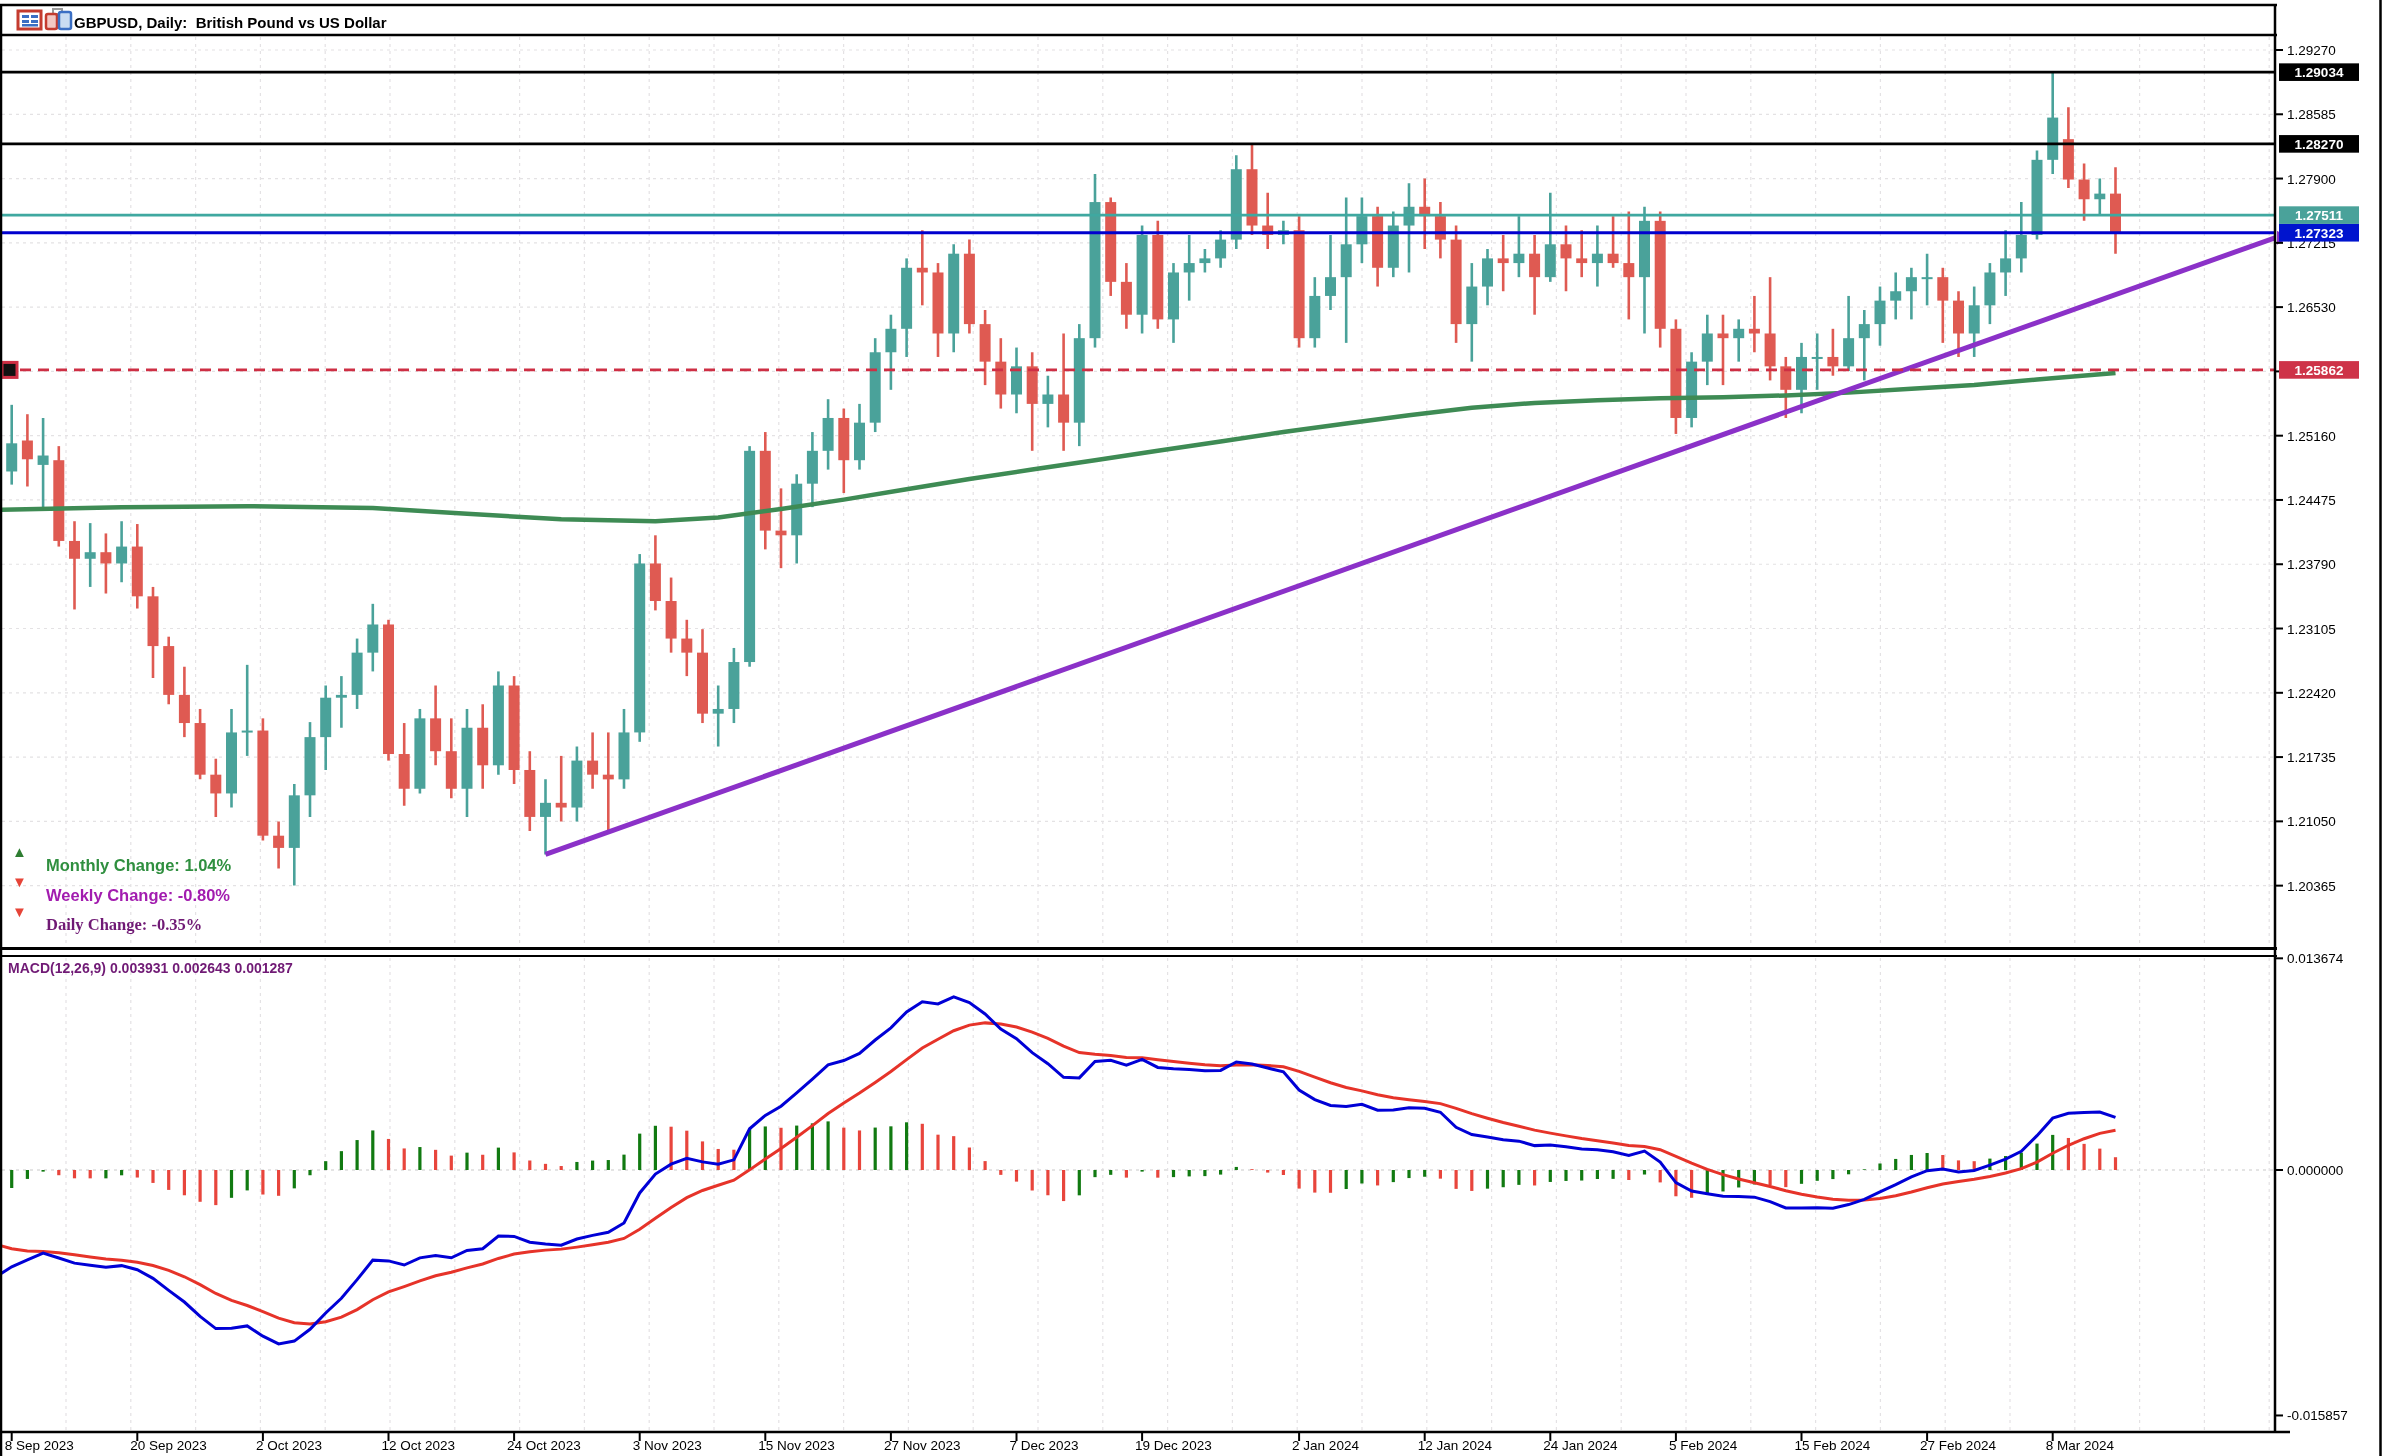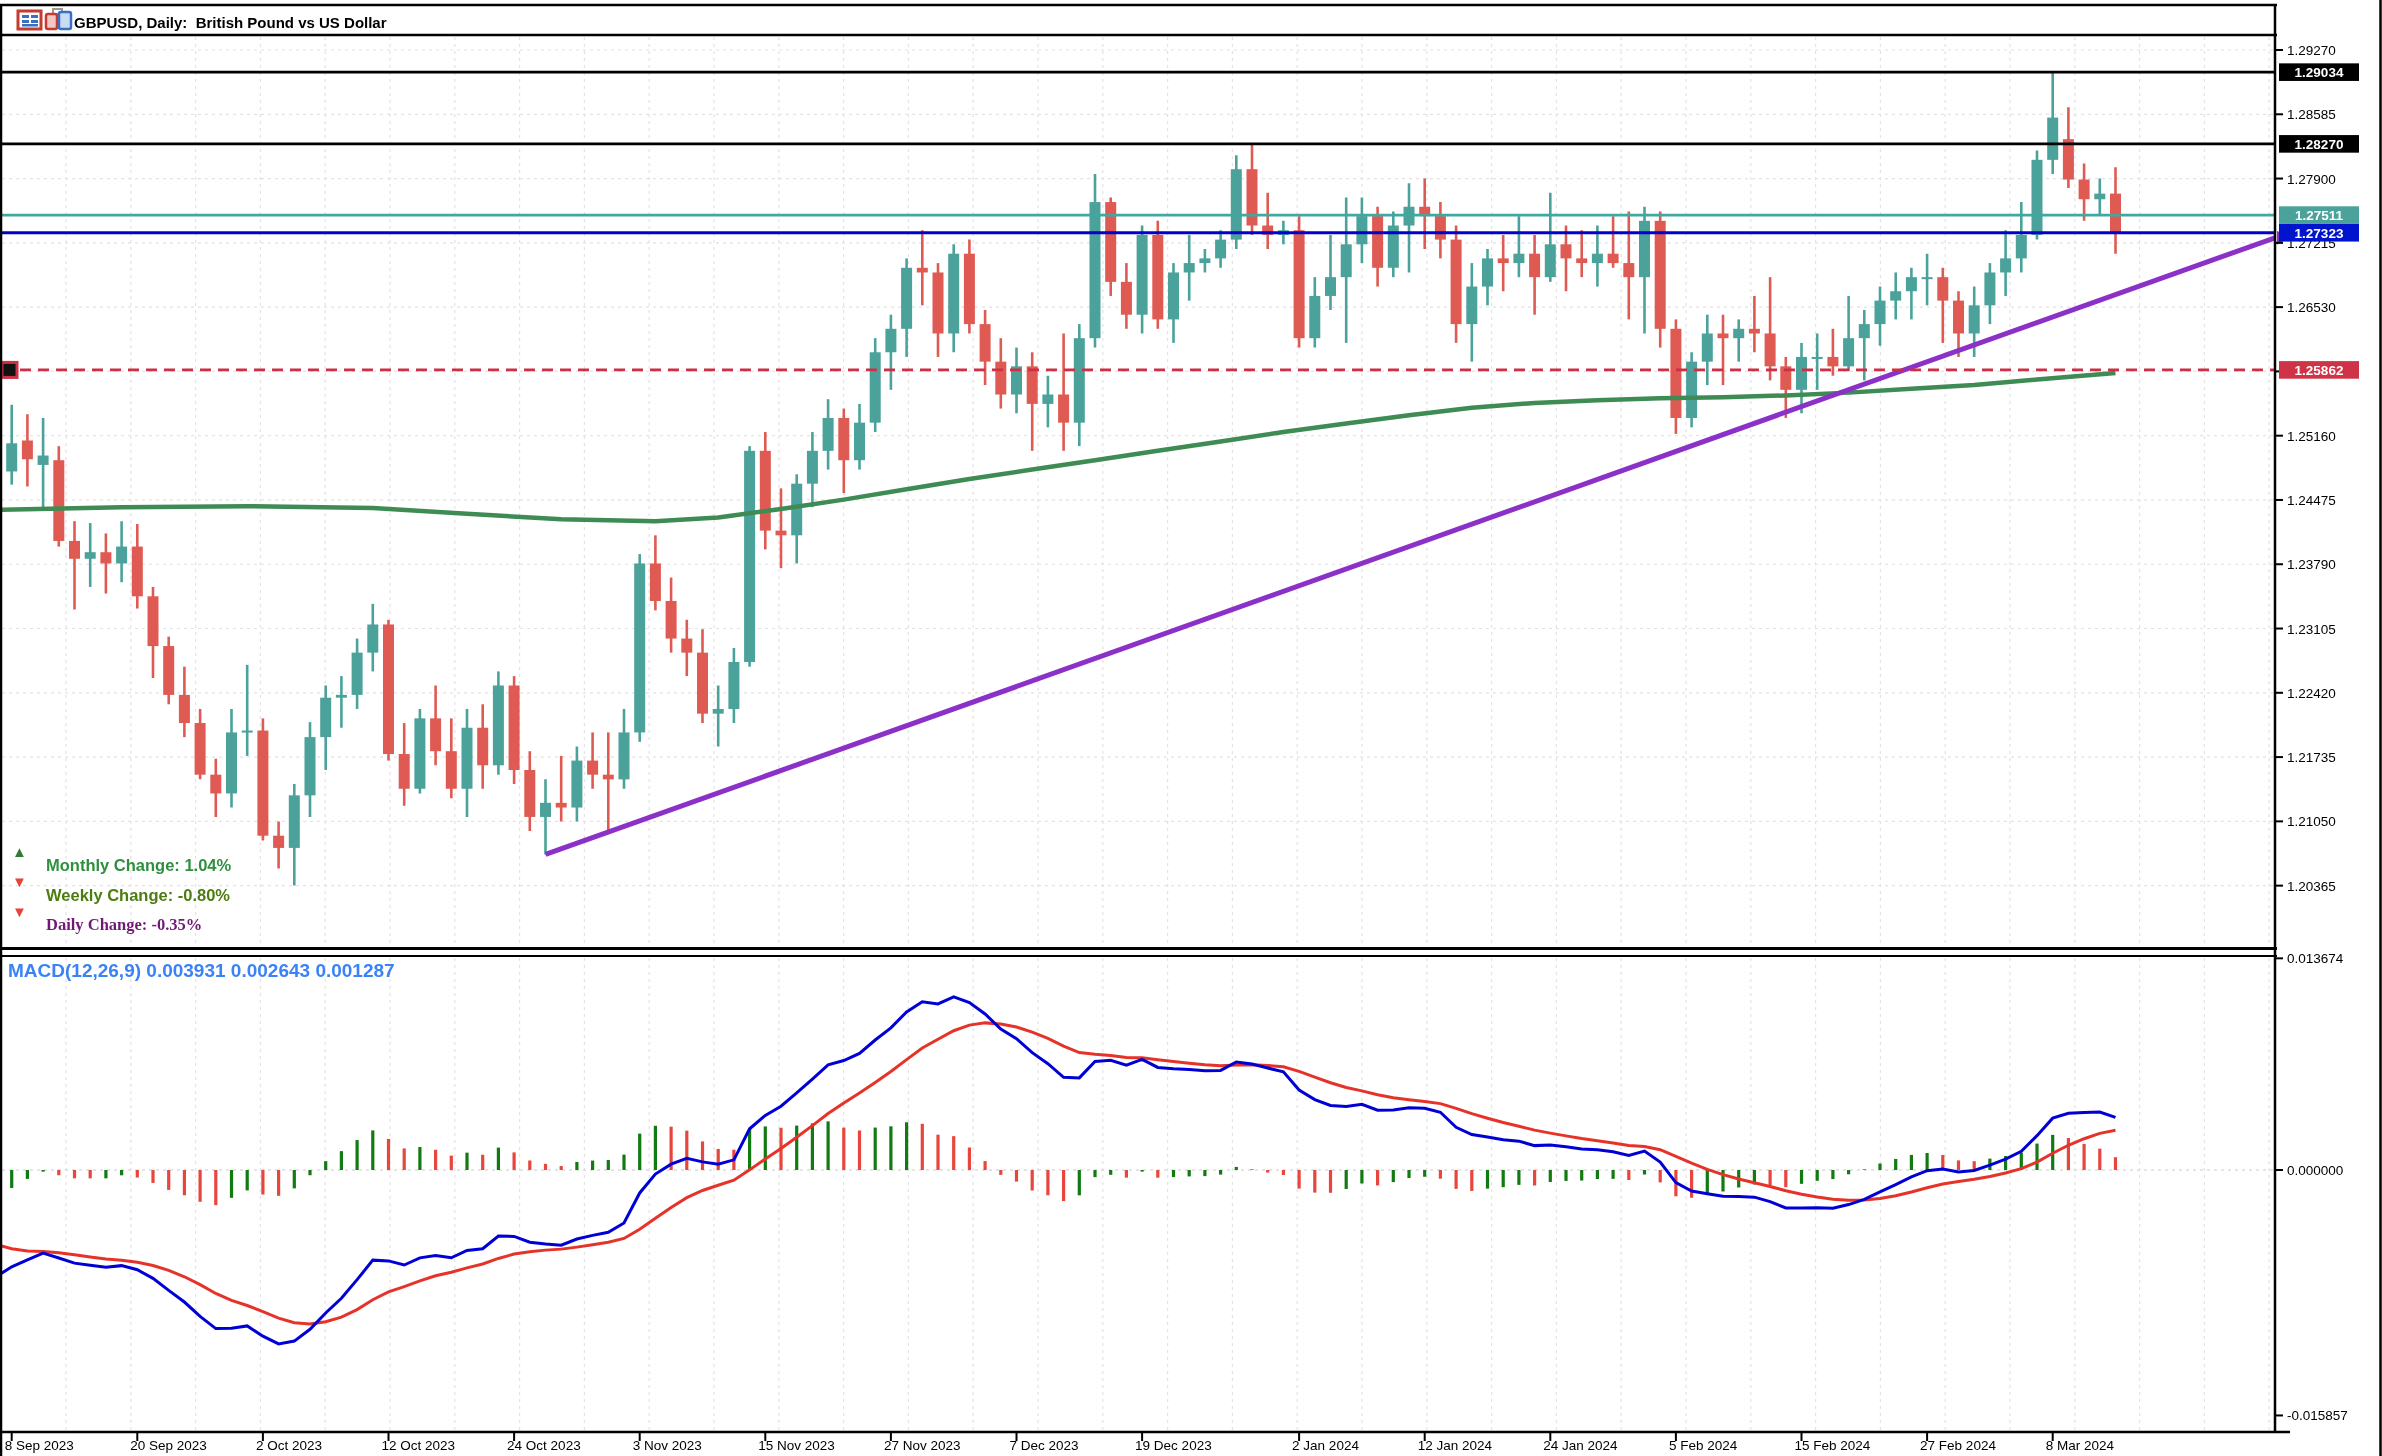--- a/index.html
+++ b/index.html
@@ -7,21 +7,21 @@
           font-family:"Liberation Sans",sans-serif;}
   #plot{position:absolute;left:0;top:0;}
   svg text{font-family:"Liberation Sans",sans-serif;}
   .titlebar{position:absolute;left:0;top:9px;height:26px;display:flex;align-items:center;gap:0;padding-left:16px;}
   .title-text{font-size:15px;font-weight:700;color:#000;white-space:pre;}
   .tb-icon{display:inline-block;}
   .legend{position:absolute;left:10px;top:836px;}
   .legend-row{display:flex;align-items:center;height:30px;font-size:16.5px;font-weight:600;}
   .legend-tri{width:34px;font-size:15px;text-align:left;padding-left:2px;}
   .legend-txt{white-space:pre;margin-top:28px;}
-  .macd-label{position:absolute;left:8px;top:960px;font-size:19px;font-weight:600;color:#3b82f6;white-space:pre;}
+  .macd-label{position:absolute;left:8px;top:960px;font-size:14px;font-weight:600;color:#701a75;white-space:pre;}
 </style>
 </head>
 <body>
 
 <div id="screen">
 
   <svg id="plot" width="2382" height="1456" viewBox="0 0 2382 1456">
       <defs>
         <clipPath id="plotclip">
           <rect x="2" y="36" width="2273" height="911.5"></rect>
@@ -660,21 +660,21 @@
     <span class="title-text">GBPUSD, Daily:  British Pound vs US Dollar</span>
   </div>
 
   <div class="legend">
     <div class="legend-row">
       <span class="legend-tri" style="color: rgb(46, 125, 50);">▲</span>
       <span class="legend-txt" style="color: rgb(47, 143, 63);"><span>Monthly Change:</span> <span>1.04%</span></span>
     </div>
     <div class="legend-row">
       <span class="legend-tri" style="color: rgb(230, 68, 56);">▼</span>
-      <span class="legend-txt" style="color: #4d7c0f;"><span>Weekly Change:</span> <span>-0.80%</span></span>
+      <span class="legend-txt" style="color: #a21caf;"><span>Weekly Change:</span> <span>-0.80%</span></span>
     </div>
     <div class="legend-row">
       <span class="legend-tri" style="color: rgb(230, 68, 56);">▼</span>
       <span class="legend-txt" style="color: #701a75; font-family: Liberation Serif, serif;"><span>Daily Change:</span> <span>-0.35%</span></span>
     </div>
   </div>
 
   <div class="macd-label"><span>MACD(12,26,9)</span> <span>0.003931</span> <span>0.002643</span> <span>0.001287</span></div>
 
 </div>

